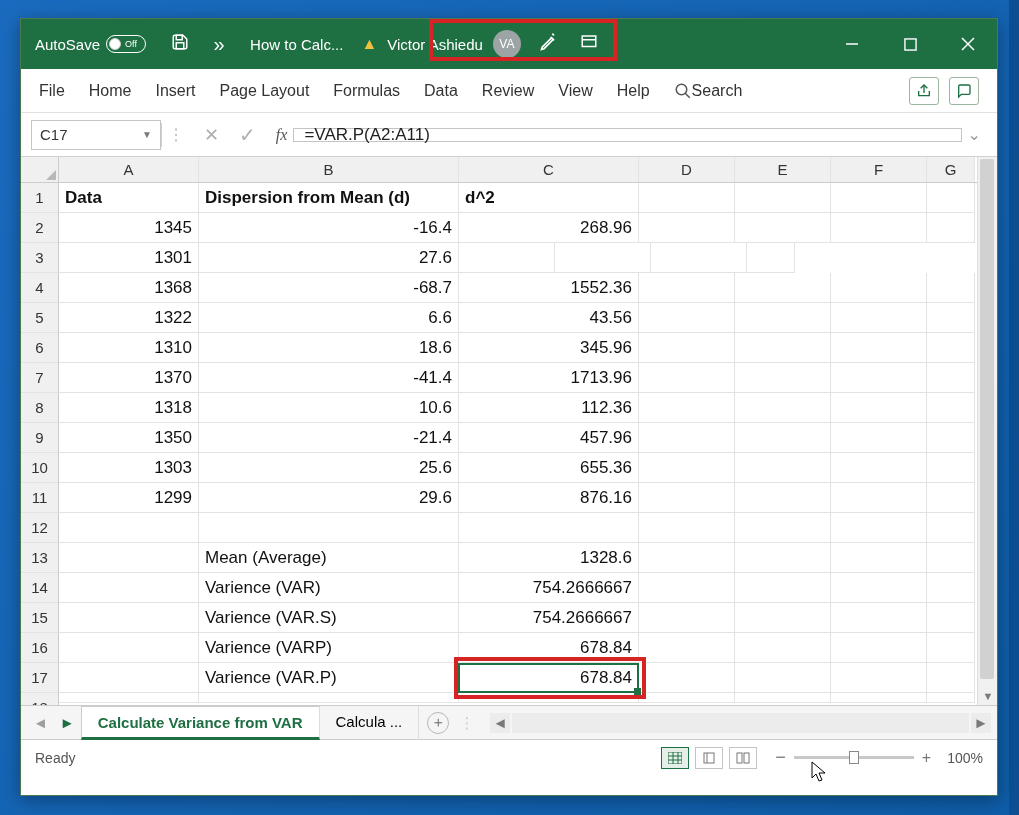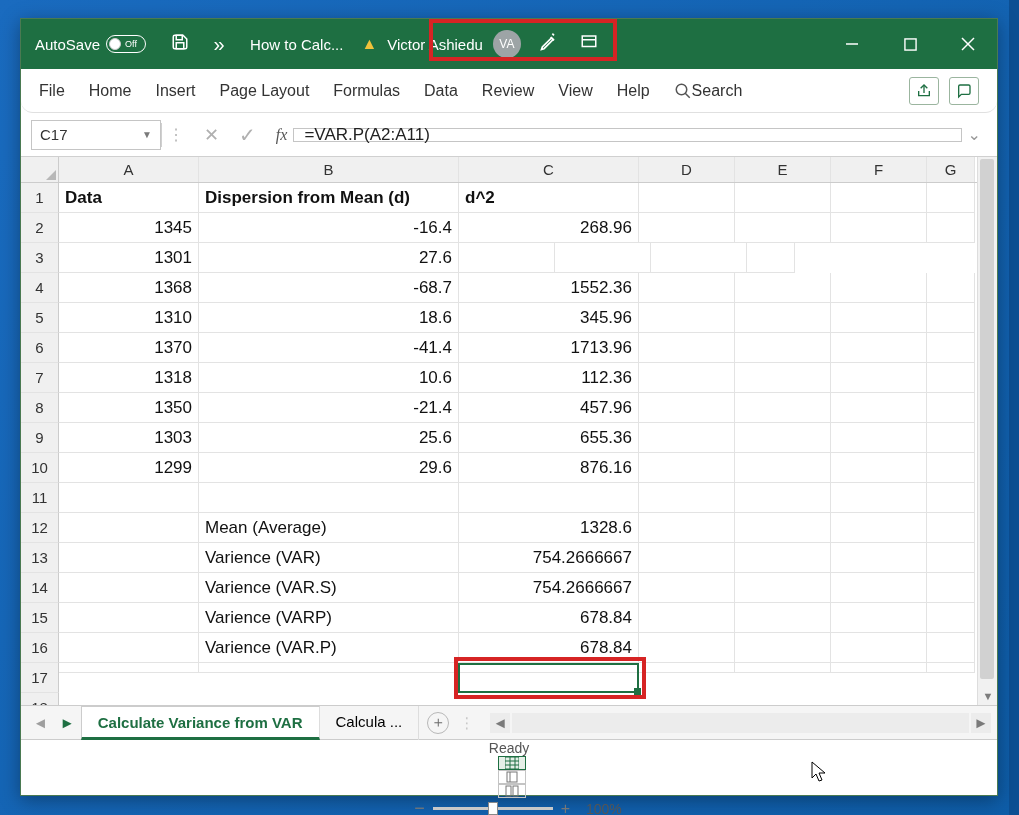--- a/index.html
+++ b/index.html
@@ -15,21 +15,21 @@
   .titlebar .more{font-size:20px;letter-spacing:2px;}
   .titlebar .doctitle{flex:0 0 auto; padding:0 10px; max-width:130px; white-space:nowrap; overflow:hidden; text-overflow:ellipsis;}
   .titlebar .user{display:flex; align-items:center; gap:10px; padding:0 8px;}
   .titlebar .warn{color:#f0c23b; font-size:16px;}
   .avatar{width:28px;height:28px;border-radius:50%;background:#9da4a6;display:flex;align-items:center;justify-content:center;font-size:12px;color:#fff;}
   .titlebar .spacer{flex:1;}
   .winbtns{display:flex;}
   .winbtn{width:58px;height:50px;display:flex;align-items:center;justify-content:center;cursor:pointer;}
   .winbtn svg{stroke:#fff;}
   
-  .ribbon{height:44px; background:#fff; display:flex; align-items:center; padding:0 18px; border-bottom:1px solid #e0e0e0; gap:24px; color:#333; font-size:16px;border-radius:12px;}
+  .ribbon{height:44px; background:#fff; display:flex; align-items:center; padding:0 18px; border-bottom:1px solid #e0e0e0; gap:24px; color:#333; font-size:16px;}
   .ribbon .tab{cursor:pointer; padding:4px 0;}
   .ribbon .searchg{display:flex;align-items:center;gap:0;cursor:pointer;}
   .ribbon .endicons{margin-left:auto; display:flex; gap:10px;}
   .endbox{width:30px;height:28px;border:1px solid #9bb59f;border-radius:3px;display:flex;align-items:center;justify-content:center;color:#1e6f42;cursor:pointer;}
   
   .formrow{height:44px;display:flex;align-items:center;padding:6px 10px;gap:0;border-bottom:1px solid #d0d0d0;}
   .namebox{width:130px;height:30px;border:1px solid #c5c5c5;display:flex;align-items:center;justify-content:space-between;padding:0 8px;font-size:15px;color:#333;background:#fff;}
   .namebox .dd{color:#7a7a7a;font-size:10px;}
   .fxsep{width:1px;height:24px;background:#d0d0d0;}
   .fxbtns{display:flex;align-items:center;gap:20px;padding:0 6px;color:#b0b0b0;}
@@ -63,21 +63,21 @@
   .sheetnav{color:#9e9e9e;padding:0 6px;cursor:pointer;}
   .sheetnav.active{color:#1e6f42;}
   .sheet{padding:0 16px;height:34px;line-height:32px;border-right:1px solid #ddd;cursor:pointer;}
   .sheet.sel{background:#fff;border-top:1px solid #ccc;border-left:1px solid #ccc;color:#1e6f42;font-weight:700;border-bottom:3px solid #1e6f42;}
   .addsheet{width:22px;height:22px;border:1px solid #b8b8b8;border-radius:50%;display:flex;align-items:center;justify-content:center;margin-left:8px;color:#6b6b6b;cursor:pointer;}
   .sheetvsep{color:#c9c9c9;padding:0 10px;}
   .hscroll{flex:1;display:flex;align-items:center;gap:2px;margin-left:6px;}
   .hscroll .arrow{width:20px;height:20px;display:flex;align-items:center;justify-content:center;color:#7a7a7a;background:#ececec;}
   .hscroll .track{flex:1;height:20px;background:#ececec;position:relative;}
   
-  .status{height:36px;border-top:1px solid #ccc;display:flex;align-items:center;padding:0 14px;font-size:14px;color:#555;background:#fff;flex-direction:column;}
+  .status{height:36px;border-top:1px solid #ccc;display:flex;align-items:center;padding:0 14px;font-size:14px;color:#555;background:#fff;}
   .status .spacer{flex:1;}
   .viewbtn{width:28px;height:22px;border:1px solid #c4c4c4;margin-left:6px;display:flex;align-items:center;justify-content:center;color:#777;cursor:pointer;}
   .viewbtn.active{background:#e5efe7;color:#1e6f42;border-color:#1e6f42;}
   .zoom{display:flex;align-items:center;gap:8px;margin-left:18px;}
   .zoom .track{width:120px;height:3px;background:#c8c8c8;position:relative;}
   .zoom .track .tick{position:absolute;left:50%;top:-4px;width:1px;height:11px;background:#a0a0a0;}
   .zoom .knob{position:absolute;left:50%;top:-5px;width:10px;height:13px;background:#fdfdfd;border:1px solid #888;transform:translateX(-50%);}
   .cursor-svg{position:absolute;left:810px;top:760px;pointer-events:none;}
   .rsidebar{position:absolute;right:0;top:0;width:10px;height:100%;background:#0c4f93;}
 </style>
@@ -258,20 +258,29 @@
           <div class="row">
             <div class="cell cA num">1368</div>
             <div class="cell cB num">-68.7</div>
             <div class="cell cC num">1552.36</div>
             <div class="cell cD"></div>
             <div class="cell cE"></div>
             <div class="cell cF"></div>
             <div class="cell cG"></div>
           </div>
           <div class="row">
+            <div class="cell cA num">1322</div>
+            <div class="cell cB num">6.6</div>
+            <div class="cell cC num">43.56</div>
+            <div class="cell cD"></div>
+            <div class="cell cE"></div>
+            <div class="cell cF"></div>
+            <div class="cell cG"></div>
+          </div>
+          <div class="row">
             <div class="cell cA num">1310</div>
             <div class="cell cB num">18.6</div>
             <div class="cell cC num">345.96</div>
             <div class="cell cD"></div>
             <div class="cell cE"></div>
             <div class="cell cF"></div>
             <div class="cell cG"></div>
           </div>
           <div class="row">
             <div class="cell cA num">1370</div>

